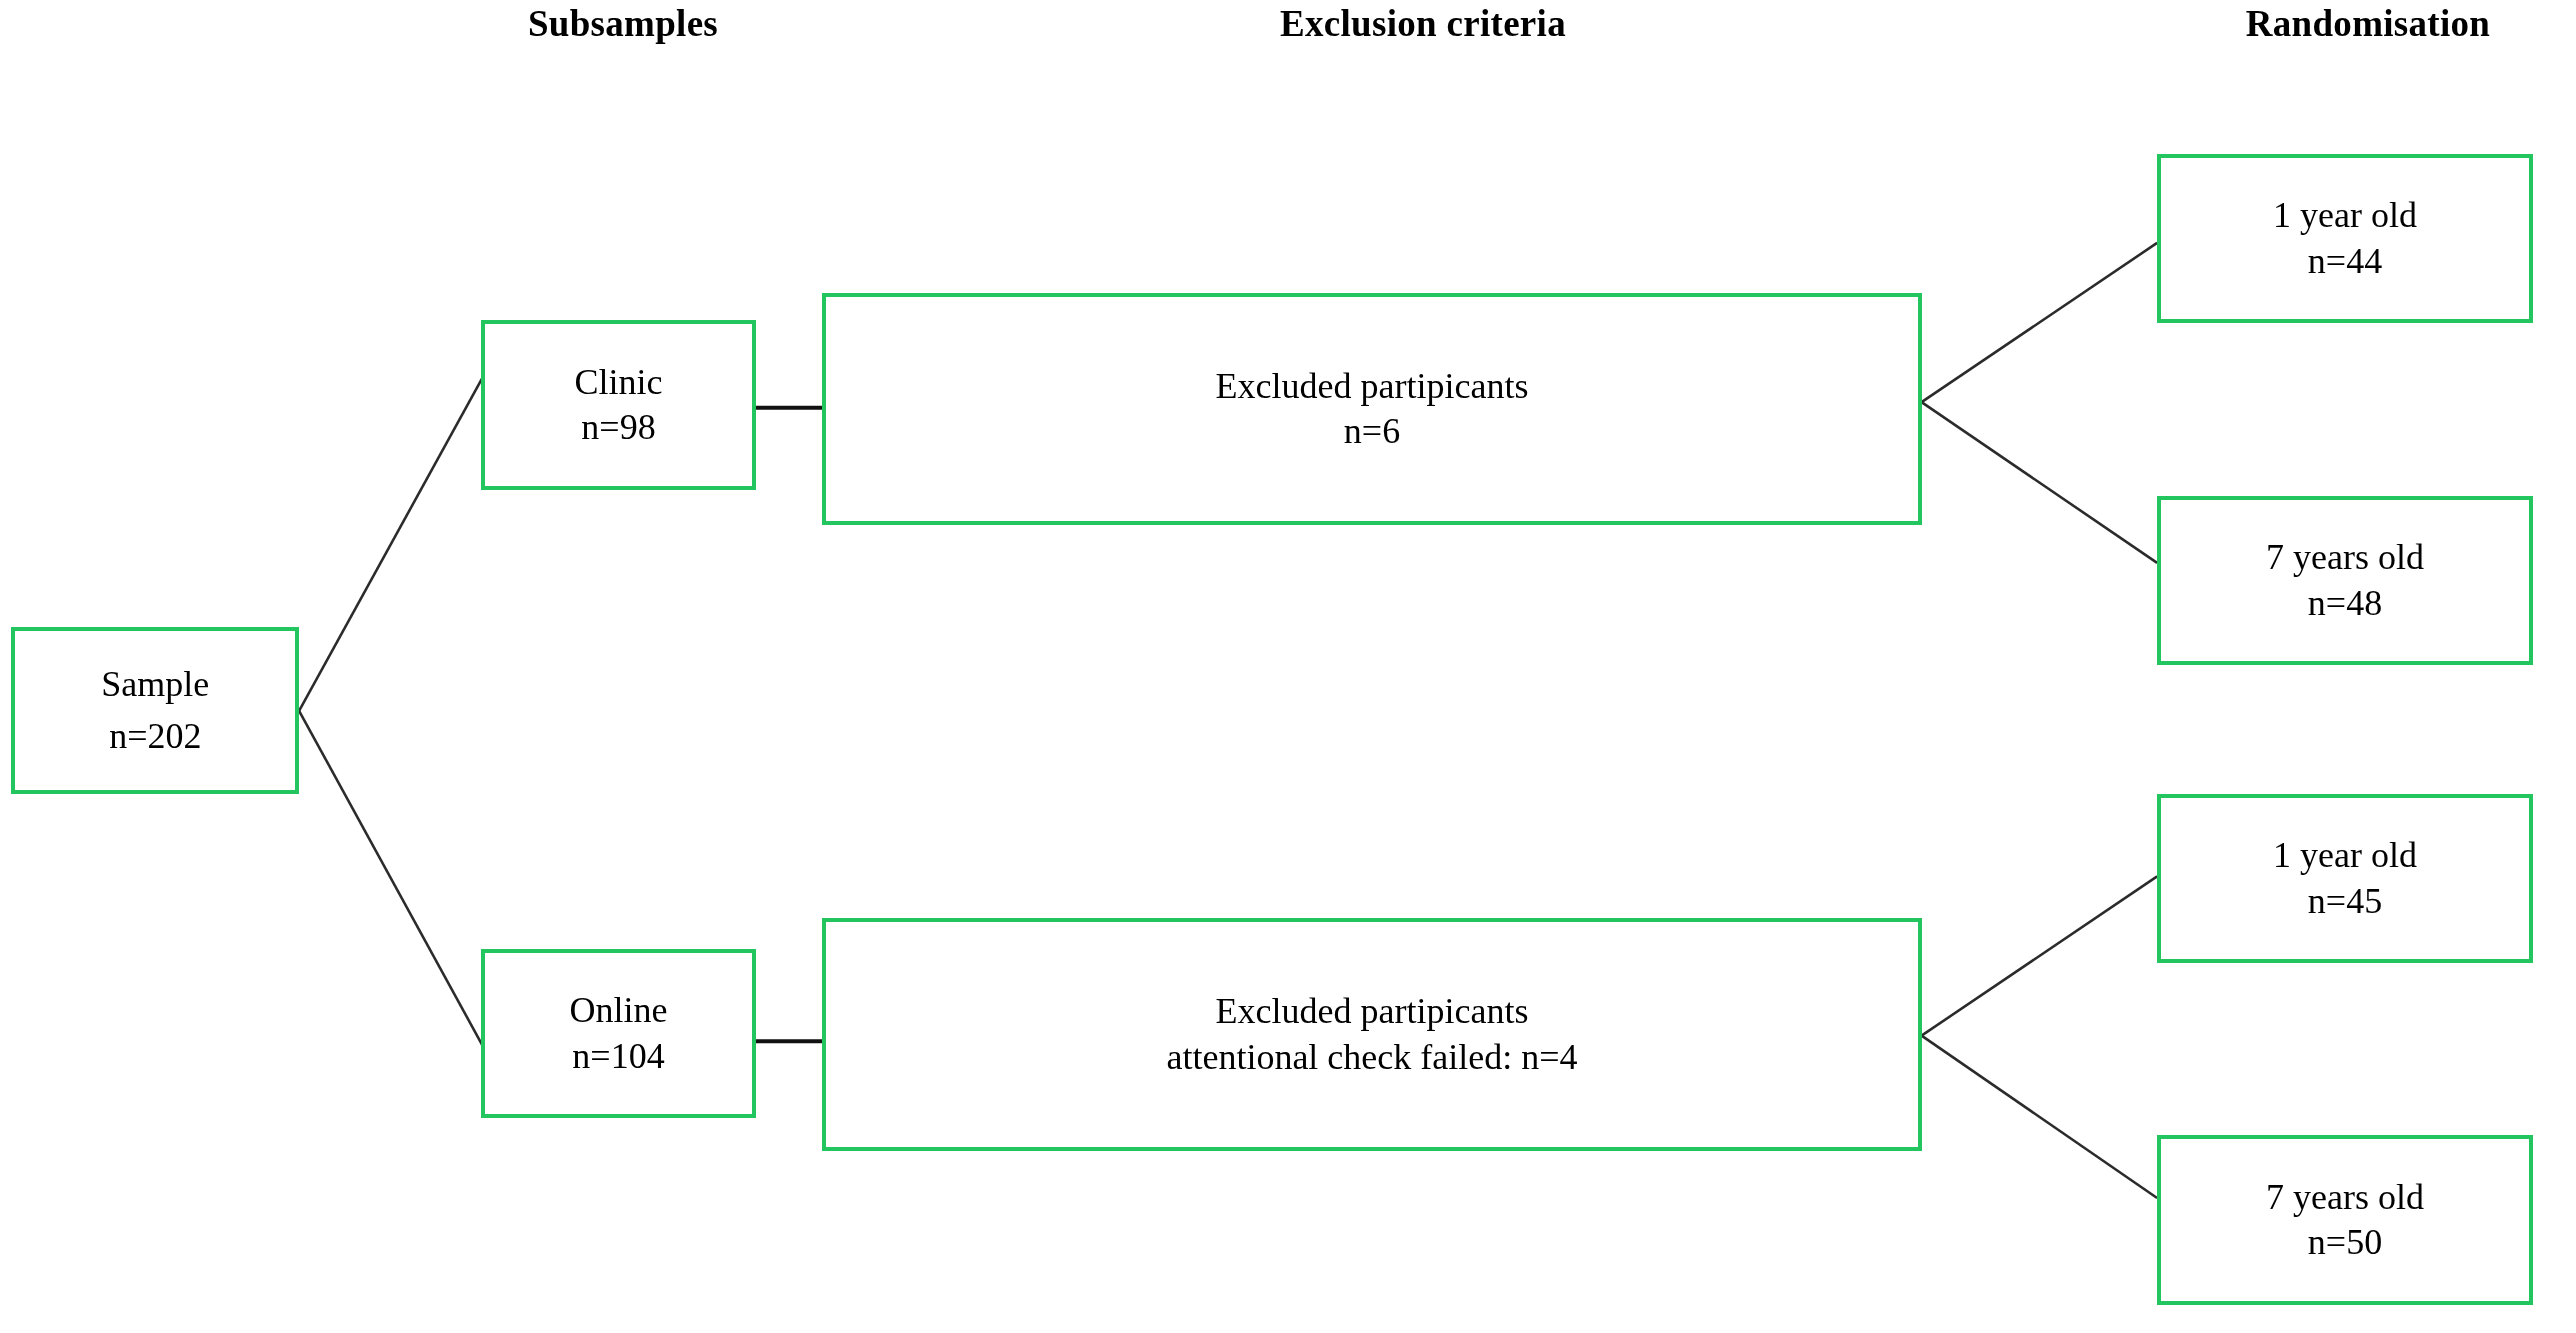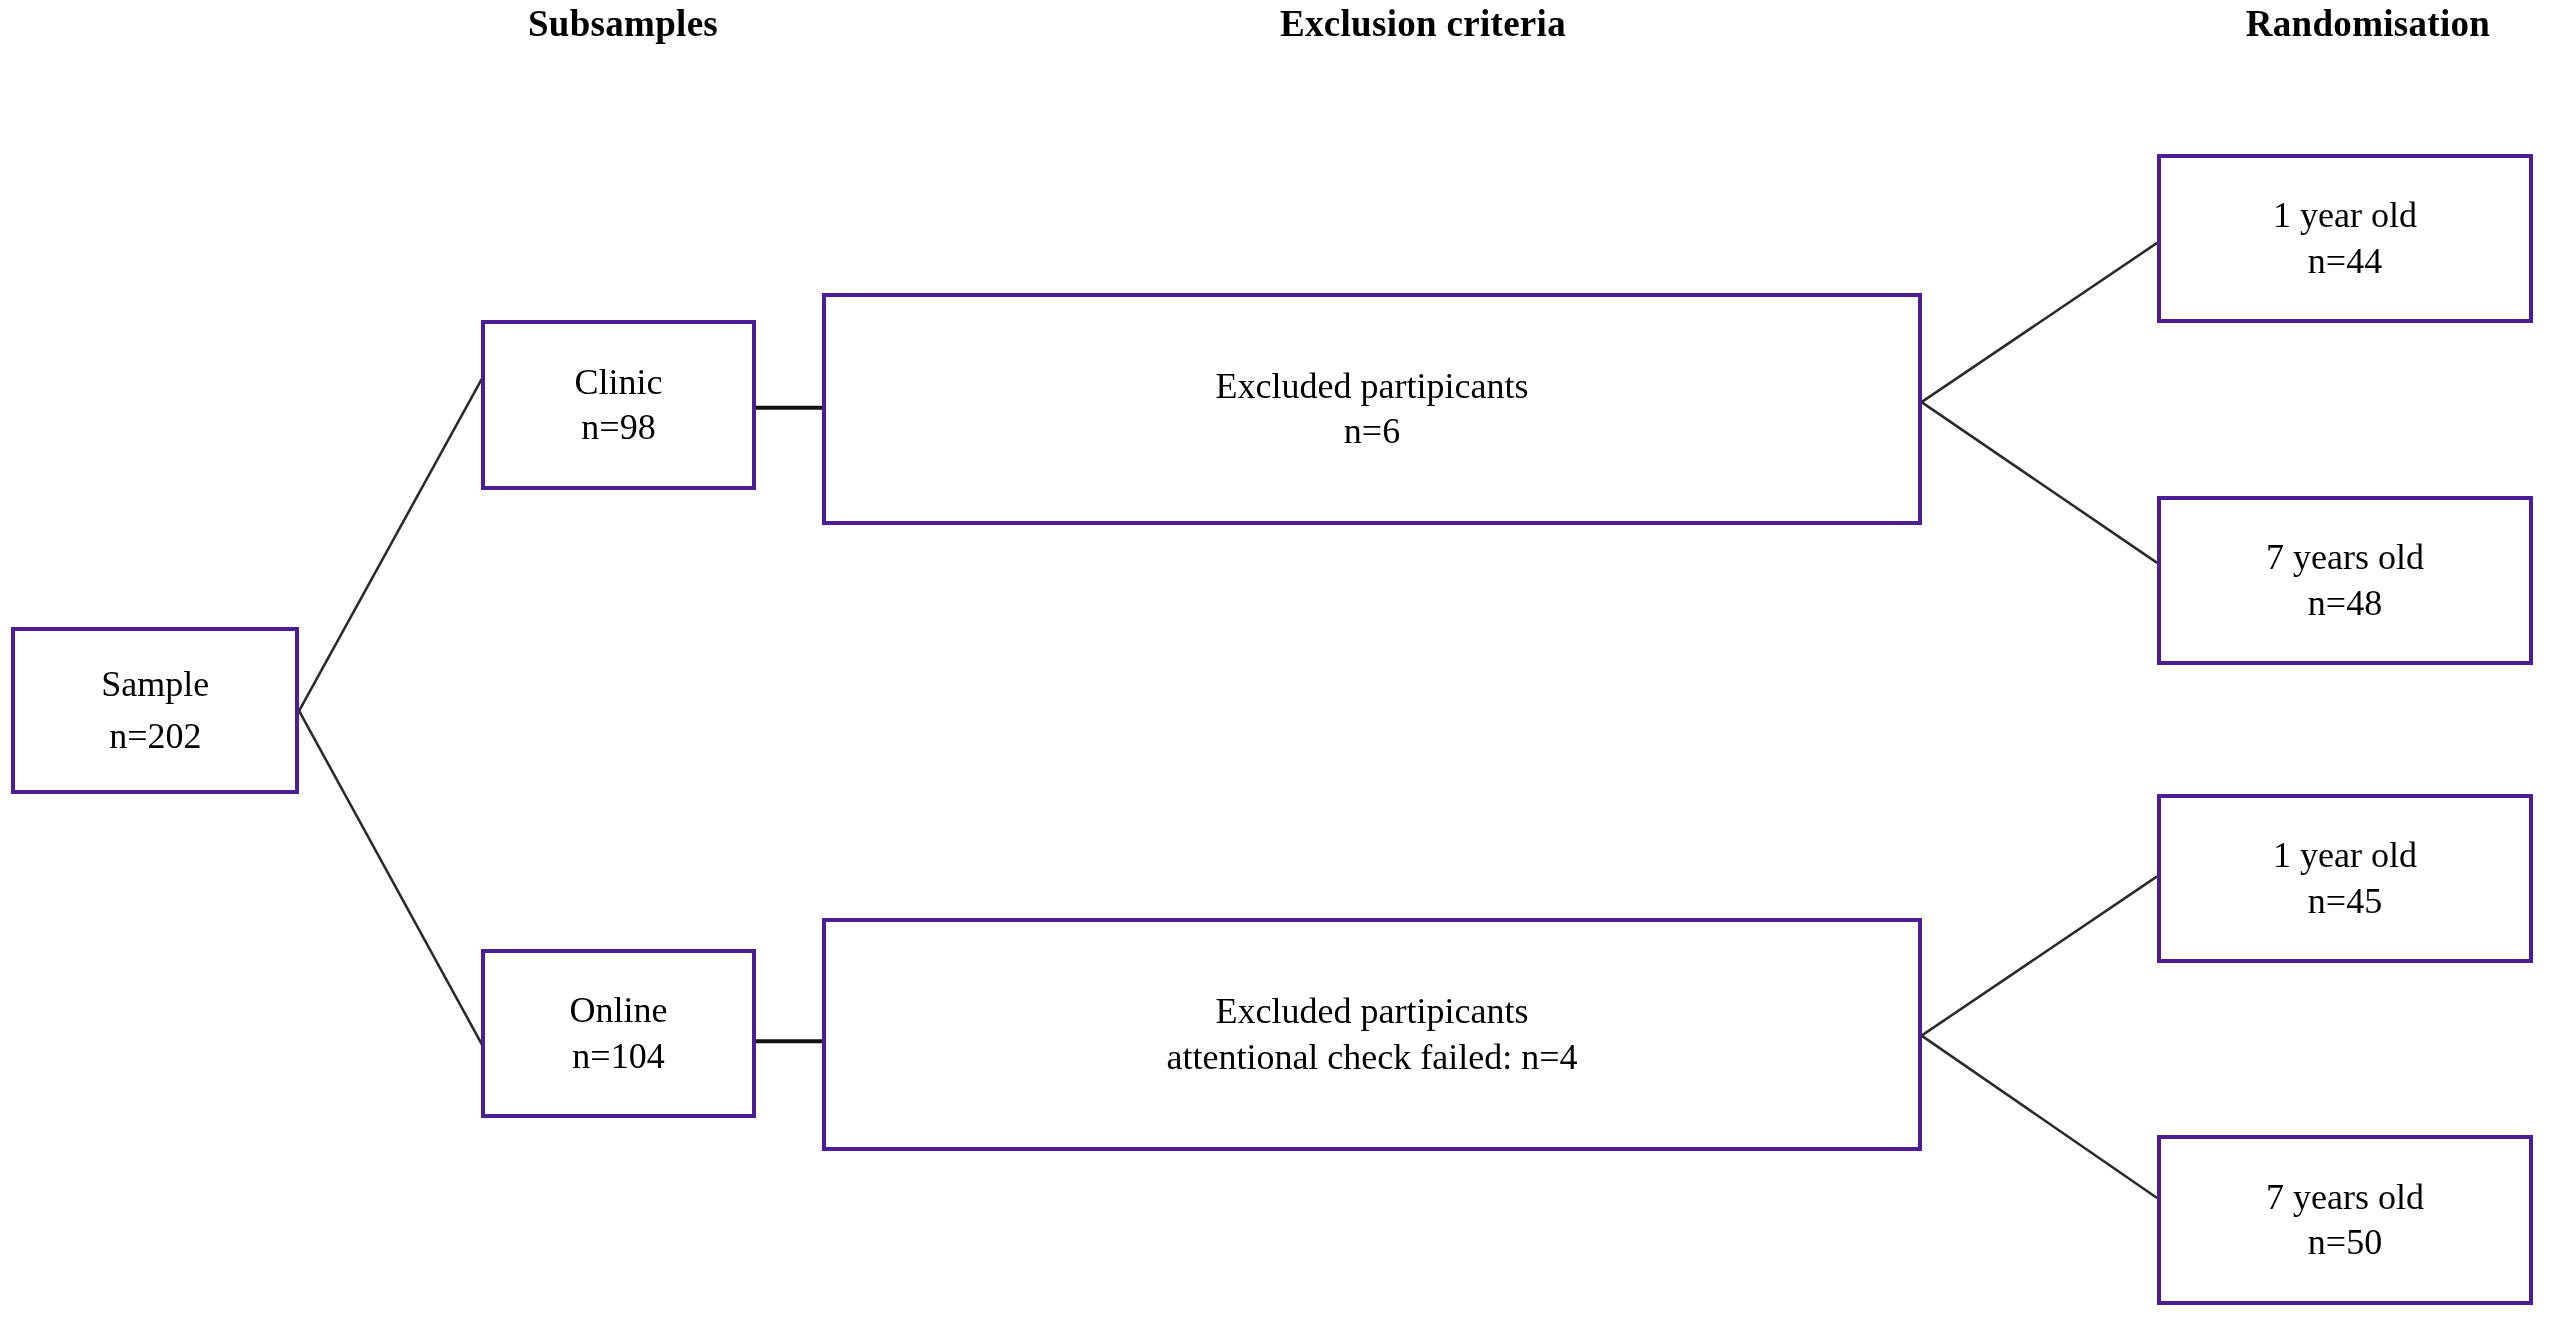--- a/index.html
+++ b/index.html
@@ -27,21 +27,21 @@
     letter-spacing: 0.3px;
     white-space: nowrap;
     text-align: center;
     transform: translateX(-50%);
     color: #000;
   }
 
   
   .node {
     position: absolute;
-    border: 4px solid #4c1d95;
+    border: 4px solid #22c55e;
     background: #ffffff;
     display: flex;
     flex-direction: column;
     align-items: center;
     justify-content: center;
     text-align: center;
     font-size: 36px;
     line-height: 1.26;
     color: #000;
     padding: 3.2px 8px;

